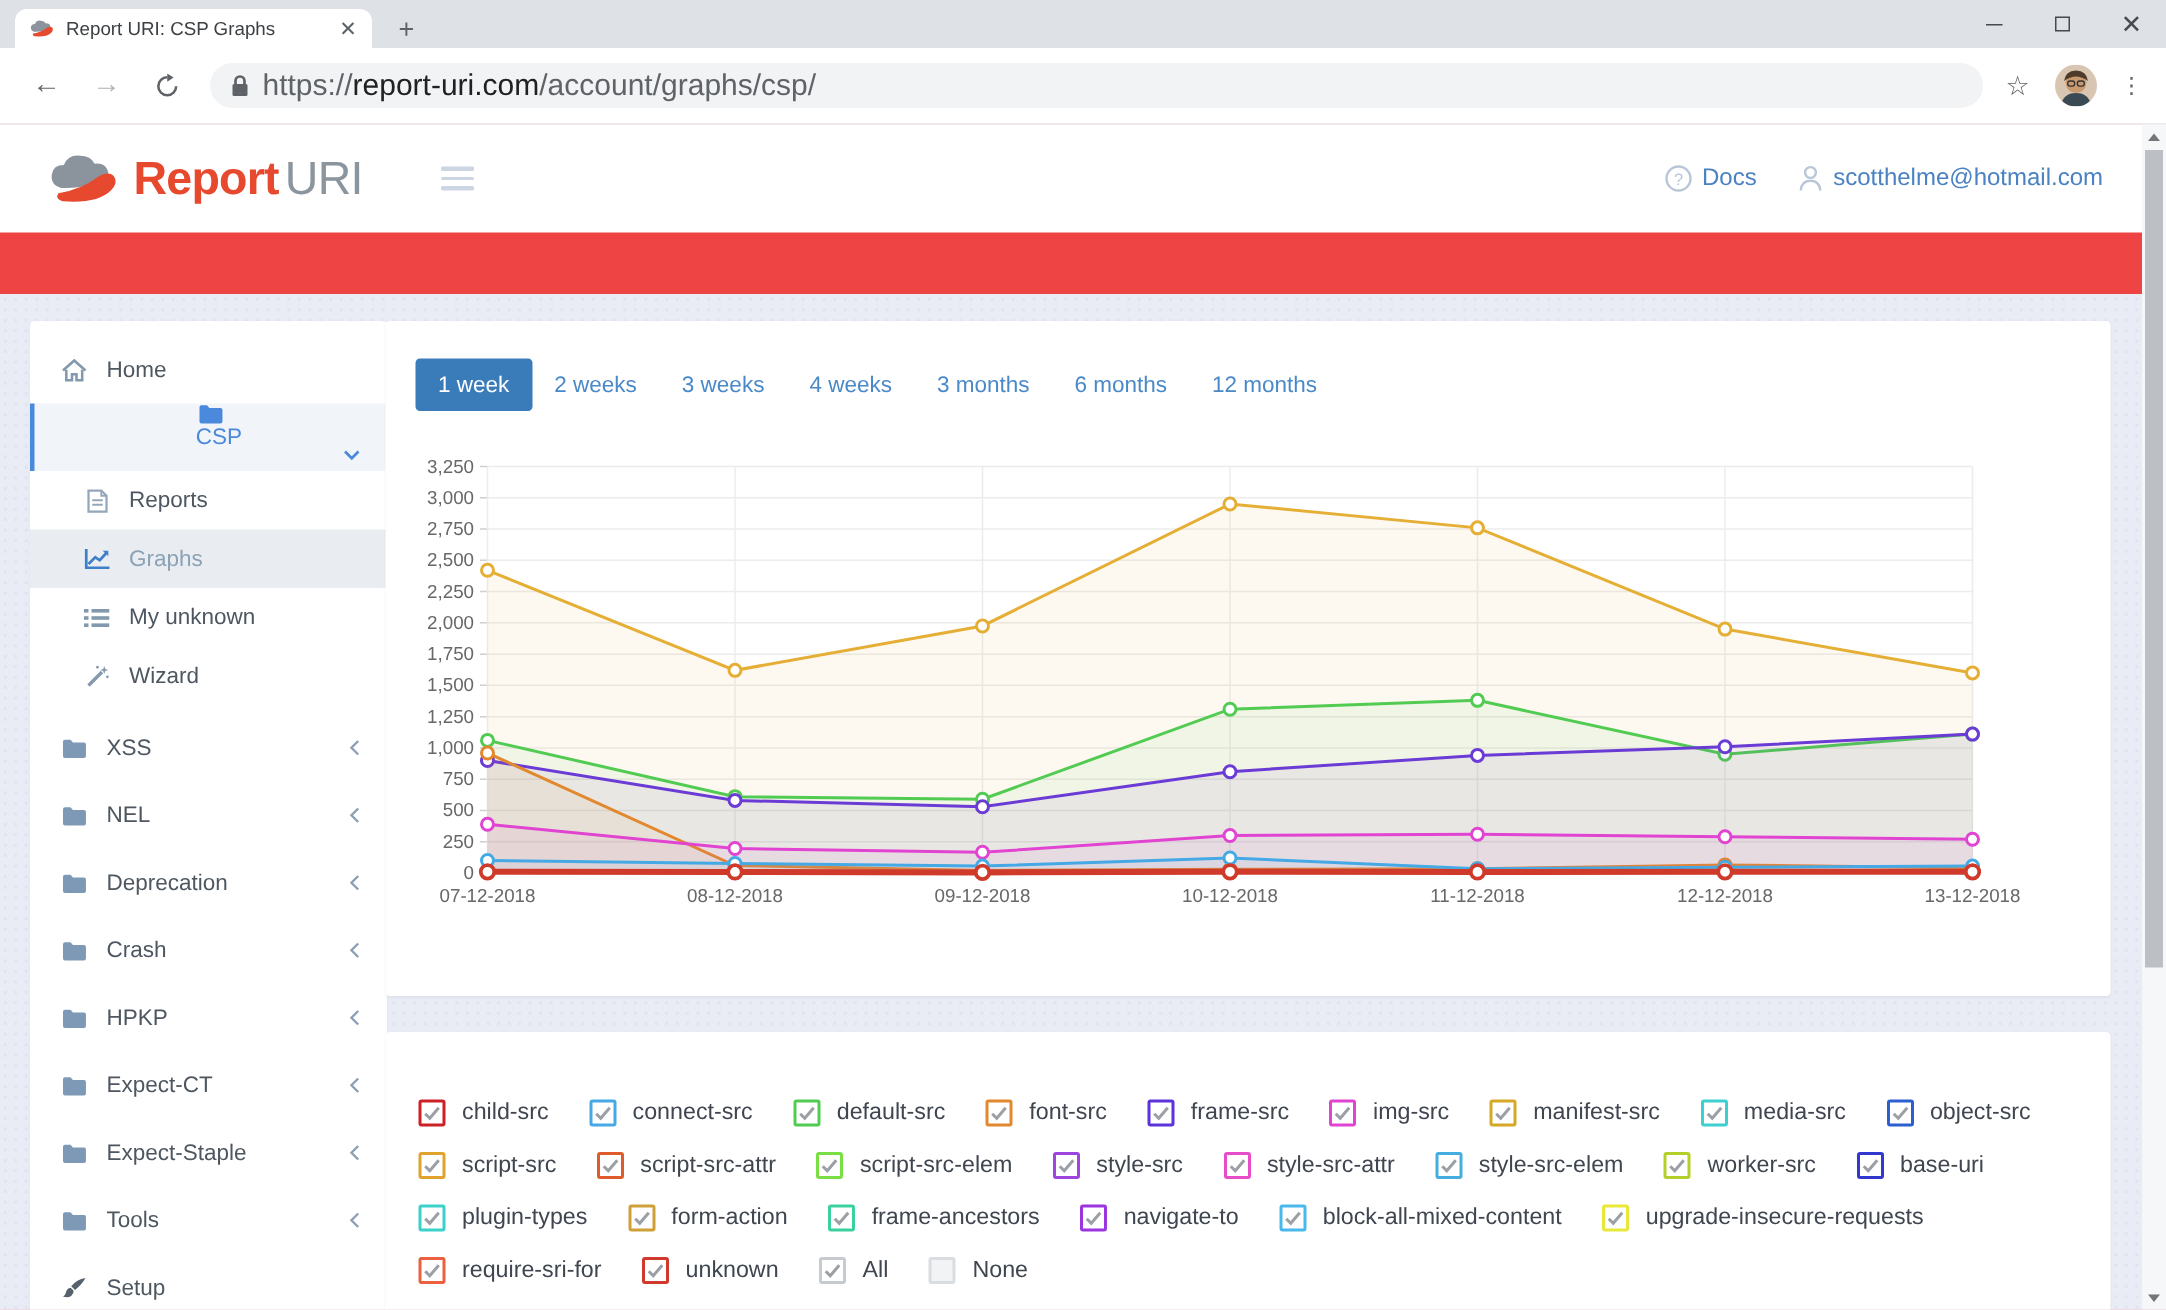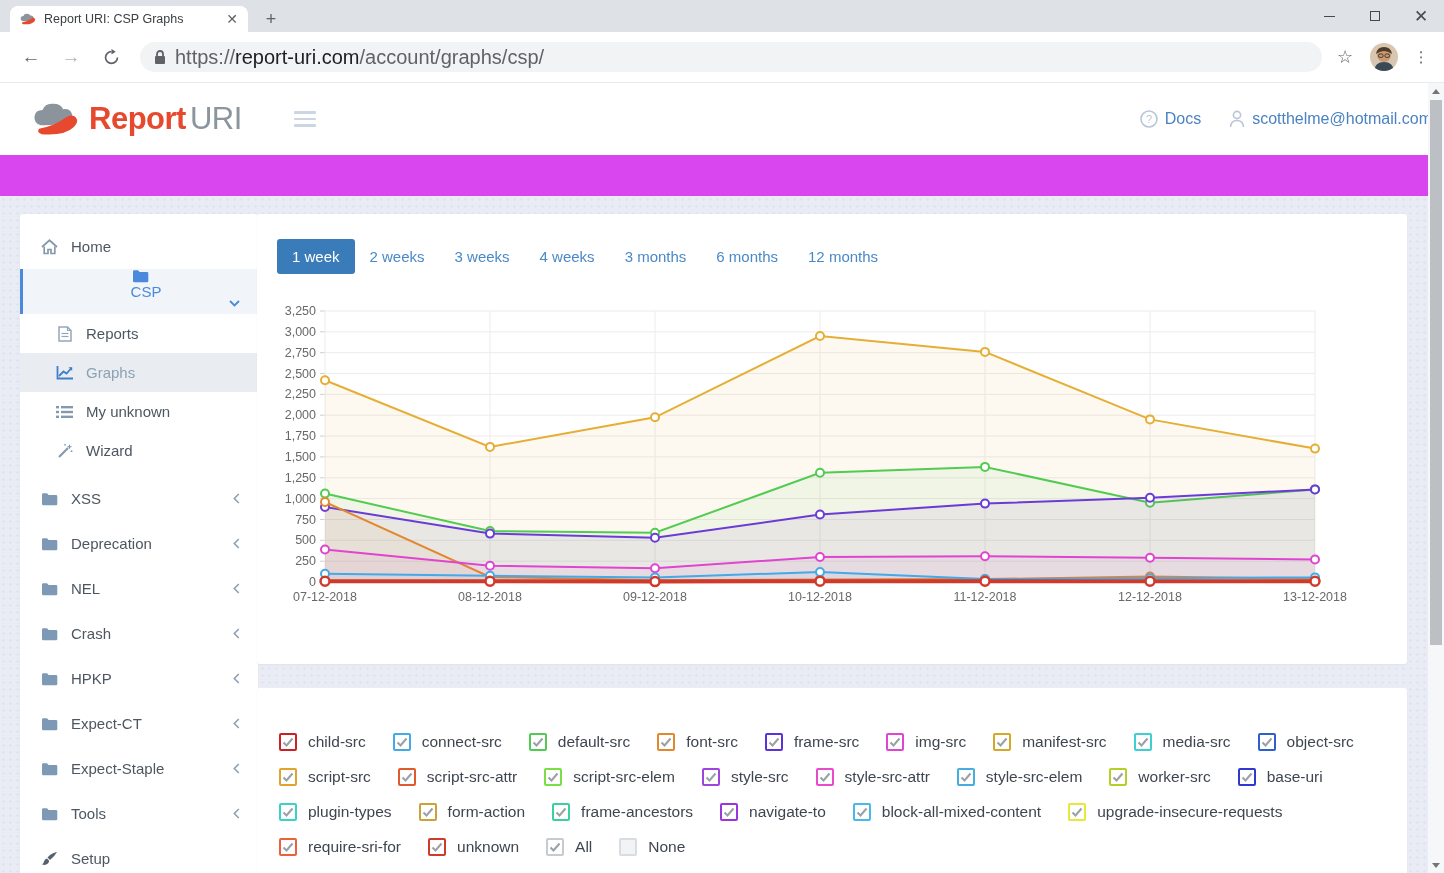--- a/index.html
+++ b/index.html
@@ -1,17 +1,17 @@
 <!DOCTYPE html>
 <html><head>
 <meta charset="utf-8">
 <style>
   * { margin:0; padding:0; box-sizing:border-box; }
   html,body { width:1444px; height:873px; overflow:hidden; font-family:"Liberation Sans", sans-serif; }
-  #app { position:relative; width:1444px; height:873px; background:#d946ef; }
+  #app { position:relative; width:1444px; height:873px; background:#ef4444; }
 
   
   .titlebar { position:relative; height:32px; background:#dee1e6; }
   .tab { position:absolute; left:10px; top:6px; width:238px; height:26px; background:#fff;
          border-radius:8px 8px 0 0; display:flex; align-items:center; padding:0 8px 0 10px; }
   .tab-title { flex:1; font-size:12.5px; color:#3c4043; white-space:nowrap; overflow:hidden; margin-left:8px; }
   .tab-close { width:16px; height:16px; display:flex; align-items:center; justify-content:center;
                color:#5f6368; font-size:14px; border-radius:8px; cursor:pointer; }
   .newtab-btn { position:absolute; left:258px; top:6px; width:26px; height:26px; display:flex; align-items:center;
                 justify-content:center; color:#5f6368; font-size:18px; font-weight:400; cursor:pointer; }
@@ -29,21 +29,21 @@
              padding:0 14px; margin:0 8px 0 6px; }
   .omni-url { font-size:20px; color:#5f6368; white-space:nowrap; }
   .omni-url b { color:#202124; font-weight:400; }
   .lock-ic { margin-right:9px; display:flex; }
   .star-ic { width:30px; height:30px; display:flex; align-items:center; justify-content:center; color:#5f6368; font-size:18px; cursor:pointer;}
   .avatar { width:28px; height:28px; border-radius:50%; overflow:hidden; margin:0 10px; cursor:pointer; }
   .menu-dots { width:26px; height:30px; display:flex; align-items:center; justify-content:center; color:#5f6368;
                font-size:15px; letter-spacing:0; cursor:pointer; }
 
   
-  .site-header { height:72px; background:#fff; display:flex; align-items:center; padding:0 12px 0 32px; }
+  .site-header { height:72px; background:#fff; display:flex; align-items:center; padding:0 42px 0 32px; }
   .logo { display:flex; align-items:center; cursor:pointer; }
   .logo-text { font-size:31px; margin-left:9px; letter-spacing:-0.5px; }
   .logo-text .l1 { color:#e6492d; font-weight:700; }
   .logo-text .l2 { color:#8b959e; font-weight:400; margin-left:4px; }
   .hamburger { margin-left:52px; display:flex; flex-direction:column; gap:4px; cursor:pointer; }
   .hamburger span { width:22px; height:2.5px; background:#ccd6e2; border-radius:1px; }
   .header-right { margin-left:auto; display:flex; align-items:center; gap:28px; }
   .hdr-link { display:flex; align-items:center; gap:7px; color:#4a82c2; font-size:16px; cursor:pointer; }
 
   
@@ -260,34 +260,34 @@
               <path d="M5.8 1 L1.3 5.5 L5.8 10" fill="none" stroke="#8ba0b5" stroke-width="1.6"></path>
             </svg>
           </span>
         </div>
         <div class="side-item">
           <span style="display: flex; width: 19px; justify-content: center;">
             <svg width="17" height="14" viewBox="0 0 17 14">
               <path d="M1 2.5 a1.3 1.3 0 0 1 1.3-1.3 H6 L7.6 3 H15 a1.3 1.3 0 0 1 1.3 1.3 V12 a1.3 1.3 0 0 1 -1.3 1.3 H2.3 A1.3 1.3 0 0 1 1 12 Z" fill="#7e99b5"></path>
             </svg>
           </span>
-          <span class="lbl">Deprecation</span>
+          <span class="lbl">NEL</span>
           <span class="chev">
             <svg width="7" height="11" viewBox="0 0 7 11">
               <path d="M5.8 1 L1.3 5.5 L5.8 10" fill="none" stroke="#8ba0b5" stroke-width="1.6"></path>
             </svg>
           </span>
         </div>
         <div class="side-item">
           <span style="display: flex; width: 19px; justify-content: center;">
             <svg width="17" height="14" viewBox="0 0 17 14">
               <path d="M1 2.5 a1.3 1.3 0 0 1 1.3-1.3 H6 L7.6 3 H15 a1.3 1.3 0 0 1 1.3 1.3 V12 a1.3 1.3 0 0 1 -1.3 1.3 H2.3 A1.3 1.3 0 0 1 1 12 Z" fill="#7e99b5"></path>
             </svg>
           </span>
-          <span class="lbl">NEL</span>
+          <span class="lbl">Deprecation</span>
           <span class="chev">
             <svg width="7" height="11" viewBox="0 0 7 11">
               <path d="M5.8 1 L1.3 5.5 L5.8 10" fill="none" stroke="#8ba0b5" stroke-width="1.6"></path>
             </svg>
           </span>
         </div>
         <div class="side-item">
           <span style="display: flex; width: 19px; justify-content: center;">
             <svg width="17" height="14" viewBox="0 0 17 14">
               <path d="M1 2.5 a1.3 1.3 0 0 1 1.3-1.3 H6 L7.6 3 H15 a1.3 1.3 0 0 1 1.3 1.3 V12 a1.3 1.3 0 0 1 -1.3 1.3 H2.3 A1.3 1.3 0 0 1 1 12 Z" fill="#7e99b5"></path>

